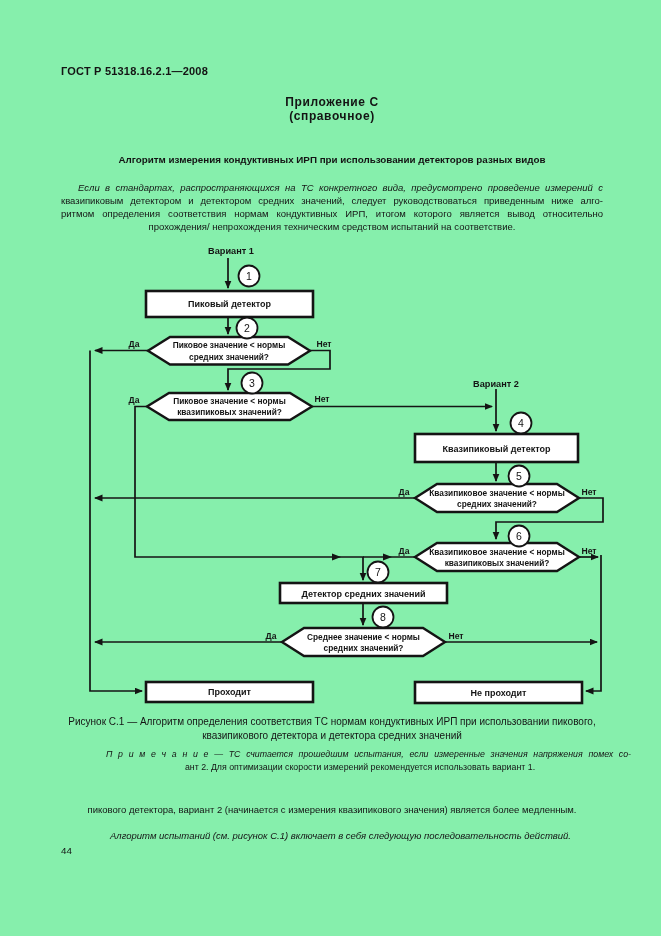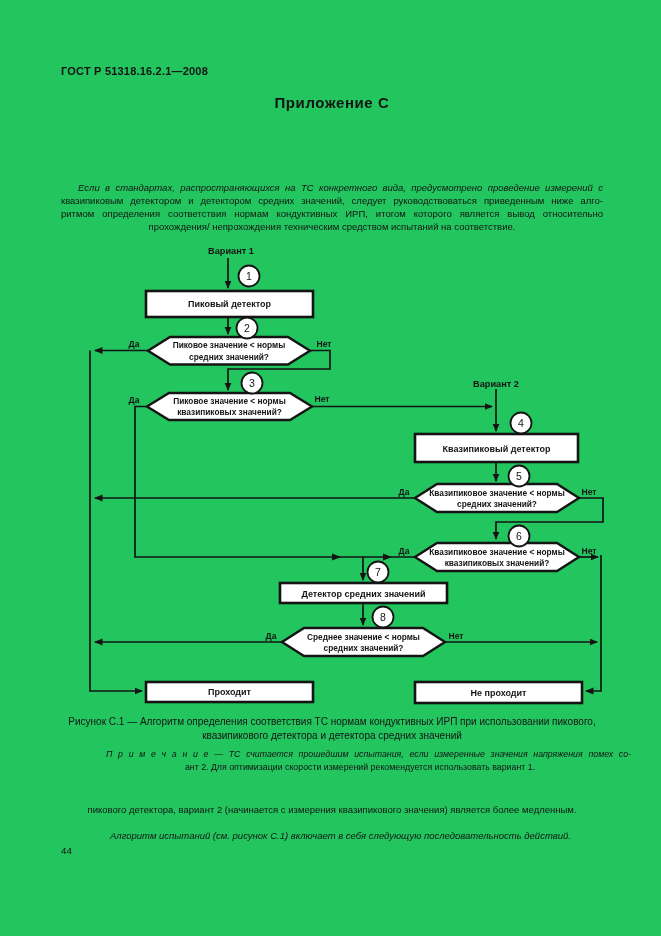--- a/index.html
+++ b/index.html
@@ -1,23 +1,23 @@
 <!DOCTYPE html>
 <html><head>
 <meta charset="utf-8">
 <style>
   html,body{margin:0;padding:0;background:#e8e8e8;}
   .page{
-    position:relative;width:661px;height:936px;background:#22c55e;
+    position:relative;width:661px;height:936px;background:#86efac;
     font-family:"Liberation Sans",sans-serif;color:#141414;overflow:hidden;
     margin:0 auto;
   }
   .abs{position:absolute;}
   .doc-header{left:61px;top:65px;font-size:11px;font-weight:bold;letter-spacing:.2px;}
-  .appendix{left:61px;top:96px;width:542px;text-align:center;font-size:15px;font-weight:bold;line-height:13.5px;letter-spacing:.6px;}
+  .appendix{left:61px;top:96px;width:542px;text-align:center;font-size:12px;font-weight:bold;line-height:13.5px;letter-spacing:.6px;}
   .doc-title{left:61px;top:154px;width:542px;text-align:center;font-size:9.8px;font-weight:bold;}
   .bodytext{left:61px;width:542px;font-size:9.5px;line-height:13px;}
   .bodytext .jl{text-align:justify;text-align-last:justify;}
   .bodytext .ll{text-align:center;}
   .ind{text-indent:17px;font-style:italic;}
   .intro{top:181px;}
   .caption{left:61px;top:715px;width:542px;text-align:center;font-size:10px;line-height:13.5px;}
   .note{top:748px;font-size:8.8px;line-height:13px;margin-left:28px;}
   .para2{top:803px;}
   .para3{top:829px;}
@@ -38,22 +38,24 @@
 </style>
 </head>
 <body>
 
 <div class="page">
 
   <div class="abs doc-header">ГОСТ Р 51318.16.2.1—2008</div>
 
   <div class="abs appendix">
     <div>Приложение С</div>
+    <div>(справочное)</div>
   </div>
 
+  <div class="abs doc-title">Алгоритм измерения кондуктивных ИРП при использовании детекторов разных видов</div>
 
   <div class="abs bodytext intro">
     <div class="jl ind">Если в стандартах, распространяющихся на ТС конкретного вида, предусмотрено проведение измерений с</div>
     <div class="jl">квазипиковым детектором и детектором средних значений, следует руководствоваться приведенным ниже алго-</div>
     <div class="jl">ритмом определения соответствия нормам кондуктивных ИРП, итогом которого является вывод относительно</div>
     <div class="ll">прохождения/ непрохождения техническим средством испытаний на соответствие.</div>
   </div>
 
   <svg class="flowchart" width="661" height="472" viewBox="0 243 661 472">
     <defs>

